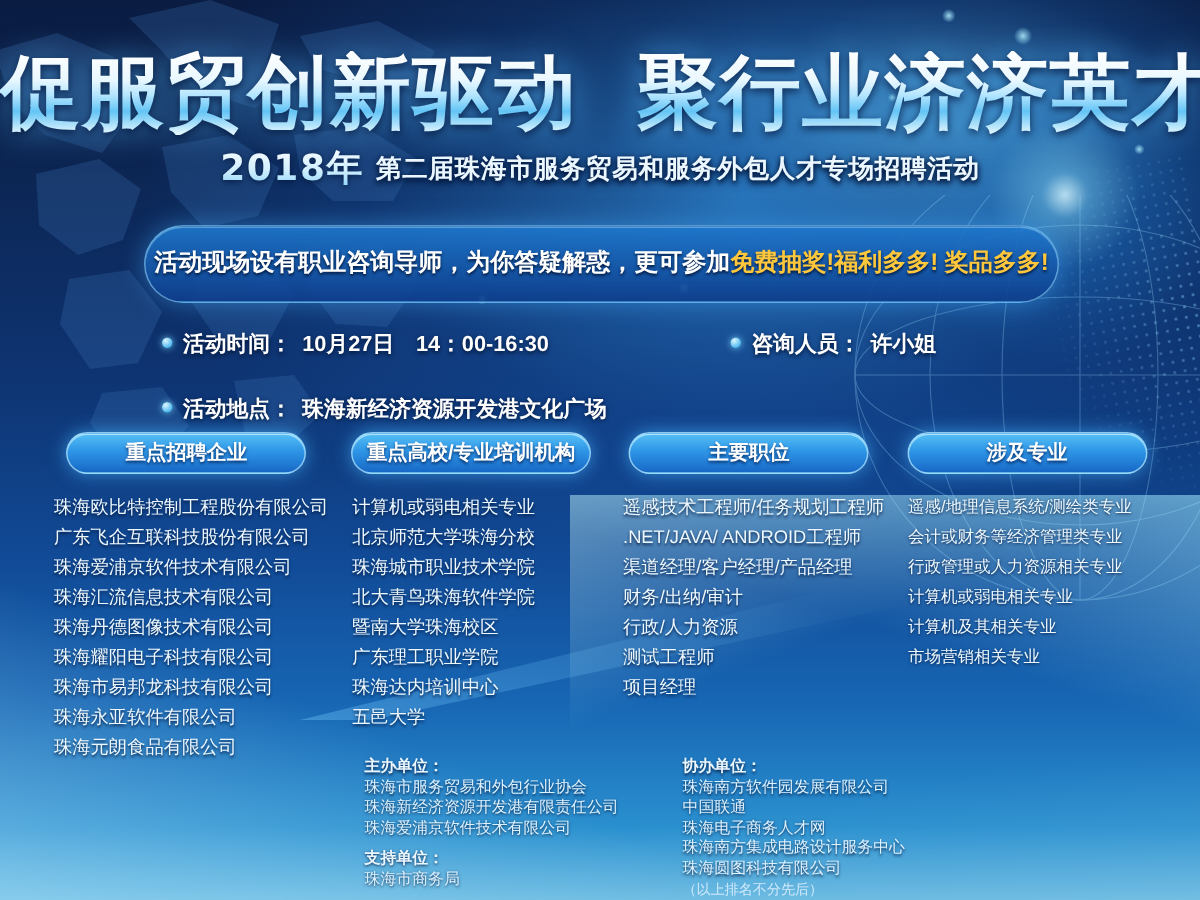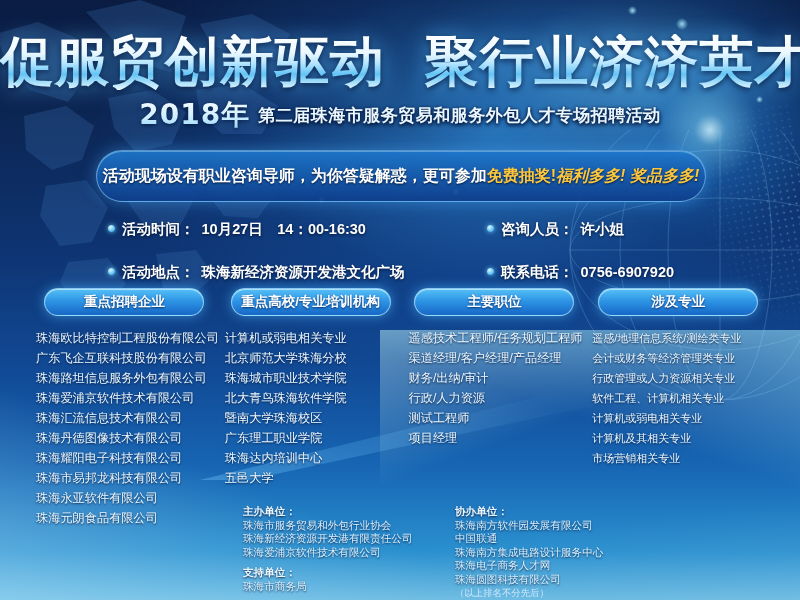--- a/index.html
+++ b/index.html
@@ -85,21 +85,21 @@
     filter: drop-shadow(0 2px 3px rgba(3,22,60,0.85)) drop-shadow(0 0 10px rgba(90,190,255,0.55));
     white-space: pre;
   }
   .subline {
     position: absolute; left: 0; top: 96px; width: 800px;
     text-align: center;
     display: flex; align-items: center; justify-content: center; gap: 8px;
     filter: drop-shadow(0 1px 2px rgba(3,22,60,0.9));
   }
   .subline .year {
-    font-size: 28px; font-weight: bold; letter-spacing: 1px;
+    font-size: 24px; font-weight: bold; letter-spacing: 1px;
     font-family: "DejaVu Sans", "Liberation Sans", sans-serif;
     background: linear-gradient(180deg,#ffffff,#cfeeff 55%,#7fd0f7 100%);
     -webkit-background-clip: text; background-clip: text;
     color: transparent; -webkit-text-fill-color: transparent;
   }
   .subline .st {
     font-size: 17px; font-weight: bold; color: #eaf7ff;
     letter-spacing: 0.5px;
     text-shadow: 0 1px 3px rgba(4,28,70,0.95);
   }
@@ -113,21 +113,21 @@
     box-shadow: 0 0 16px rgba(70,175,255,0.45), inset 0 1px 0 rgba(200,240,255,0.35);
     display: flex; flex-direction: row; align-items: center; justify-content: center;
     text-align: center;
   }
   .banner .l1, .banner .l2 {
     font-size: 16px; font-weight: bold; line-height: 1.35;
     color: #ffffff; text-shadow: 0 1px 2px rgba(2,18,48,0.9);
     white-space: nowrap;
   }
   .banner .hl { color: #ffc83c; }
-  .banner .l2 { color: #ffc83c; font-style: italic; }
+  .banner .l2 { color: #ffc83c; }
 
   
   .info {
     position: absolute; left: 108px; top: 220px; width: 590px;
     display: grid;
     grid-template-columns: 355px 235px;
     row-gap: 7px;
     gap: 24px;
   }
   .info-item {
@@ -140,20 +140,21 @@
     width: 7px; height: 7px; border-radius: 50%; flex: 0 0 auto;
     background: radial-gradient(circle at 35% 30%, #d9f6ff, #4fb8ef 70%, #1f7cc2);
     box-shadow: 0 0 5px rgba(120,215,255,0.9);
     transform: translateY(-2px);
   }
 
   
   .columns {
     position: absolute; left: 30px; top: 288px; width: 740px;
     display: grid; grid-template-columns: repeat(4, 1fr);
+    column-gap: 10px;
   }
   .col { position: relative; }
   .col-head {
     margin: 0 auto 12px auto;
     width: 158px; height: 26px;
     border-radius: 14px;
     background: linear-gradient(180deg, #56c0f6 0%, #2e95e6 45%, #1768c6 100%);
     border: 1px solid rgba(175,230,255,0.75);
     box-shadow: 0 0 12px rgba(70,180,255,0.65), inset 0 1px 0 rgba(225,248,255,0.6);
     display: flex; align-items: center; justify-content: center;
@@ -265,37 +266,31 @@
     <div class="info-item">
       <span class="dot"></span>
       <span>咨询人员：</span>
       <span>许小姐</span>
     </div>
     <div class="info-item">
       <span class="dot"></span>
       <span>活动地点：</span>
       <span>珠海新经济资源开发港文化广场</span>
     </div>
-    <div class="info-item">
-      <span class="dot"></span>
-      <span>联系电话：</span>
-      <span>0756-6907920</span>
-    </div>
   </div>
 
   <div class="columns">
 
     <div class="col col-1">
       <div class="col-head">
         <span>重点招聘企业</span>
       </div>
       <ul class="col-list">
         <li>珠海欧比特控制工程股份有限公司</li>
         <li>广东飞企互联科技股份有限公司</li>
-        <li>珠海路坦信息服务外包有限公司</li>
         <li>珠海爱浦京软件技术有限公司</li>
         <li>珠海汇流信息技术有限公司</li>
         <li>珠海丹德图像技术有限公司</li>
         <li>珠海耀阳电子科技有限公司</li>
         <li>珠海市易邦龙科技有限公司</li>
         <li>珠海永亚软件有限公司</li>
         <li>珠海元朗食品有限公司</li>
       </ul>
     </div>
 
@@ -314,37 +309,37 @@
         <li>五邑大学</li>
       </ul>
     </div>
 
     <div class="col col-3">
       <div class="col-head">
         <span>主要职位</span>
       </div>
       <ul class="col-list">
         <li>遥感技术工程师/任务规划工程师</li>
+        <li>.NET/JAVA/ ANDROID工程师</li>
         <li>渠道经理/客户经理/产品经理</li>
         <li>财务/出纳/审计</li>
         <li>行政/人力资源</li>
         <li>测试工程师</li>
         <li>项目经理</li>
       </ul>
     </div>
 
     <div class="col col-4">
       <div class="col-head">
         <span>涉及专业</span>
       </div>
       <ul class="col-list">
         <li>遥感/地理信息系统/测绘类专业</li>
         <li>会计或财务等经济管理类专业</li>
         <li>行政管理或人力资源相关专业</li>
-        <li>软件工程、计算机相关专业</li>
         <li>计算机或弱电相关专业</li>
         <li>计算机及其相关专业</li>
         <li>市场营销相关专业</li>
       </ul>
     </div>
 
   </div>
 
   <div class="footer">
 
@@ -359,22 +354,22 @@
         <div class="ftitle">支持单位：</div>
         <div class="fline">珠海市商务局</div>
       </div>
     </div>
 
     <div class="fcol right">
       <div class="fblock">
         <div class="ftitle">协办单位：</div>
         <div class="fline">珠海南方软件园发展有限公司</div>
         <div class="fline">中国联通</div>
+        <div class="fline">珠海电子商务人才网</div>
         <div class="fline">珠海南方集成电路设计服务中心</div>
-        <div class="fline">珠海电子商务人才网</div>
         <div class="fline">珠海圆图科技有限公司</div>
         <div class="fnote">（以上排名不分先后）</div>
       </div>
     </div>
 
   </div>
 
 </div>
 
 </body></html>

